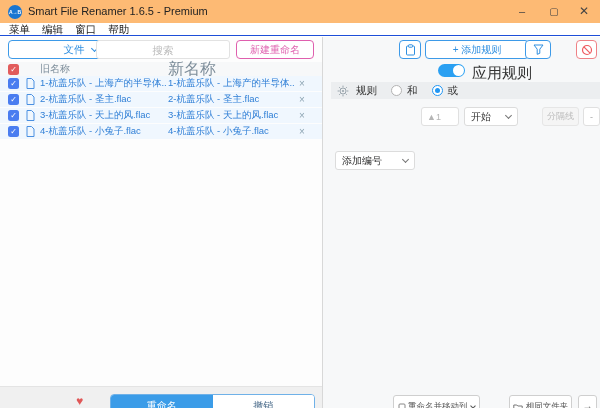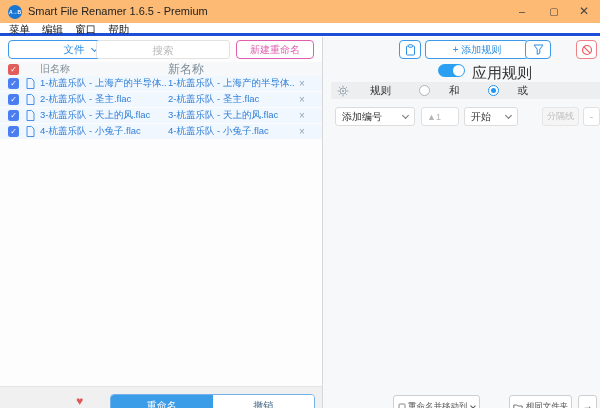--- a/index.html
+++ b/index.html
@@ -10,21 +10,21 @@
   .titlebar { position:absolute; left:0; top:0; width:600px; height:23px; background:#fdba74; }
   .app-icon { position:absolute; left:8px; top:5px; width:14px; height:14px; border-radius:50%;
               background:#1976d2; color:#fff; font-size:5px; line-height:14px; text-align:center; font-weight:bold; }
   .app-title { position:absolute; left:28px; top:5px; font-size:11px; color:#222; }
   .winbtn { position:absolute; top:0; width:28px; height:23px; text-align:center; line-height:23px; font-size:11px; color:#444; cursor:default; }
   .winbtn.min { left:508px; }
   .winbtn.max { left:540px; font-size:10px; }
   .winbtn.close { left:570px; font-size:12px; }
 
   
-  .menubar { position:absolute; left:0; top:23px; width:600px; height:13px; background:#fff; border-bottom:3px solid #1d4ed8; }
+  .menubar { position:absolute; left:0; top:23px; width:600px; height:13px; background:#fff; border-bottom:1px solid #1d4ed8; }
   .menubar span { display:inline-block; margin-left:9px; font-size:10.5px; color:#222; }
   .menubar span:first-child { margin-left:9px; }
 
   
   .left-panel  { position:absolute; left:0; top:37px; width:322px; height:371px; background:#fdfdfd; }
   .v-divider   { position:absolute; left:322px; top:37px; width:1px; height:371px; background:#d8d8d8; }
   .right-panel { position:absolute; left:323px; top:37px; width:277px; height:371px; background:#f7f8f9; }
 
   
   .btn-outline-blue { position:absolute; height:19px; border:1px solid #3d9ae8; border-radius:4px; background:#fff;
@@ -38,21 +38,21 @@
 
   .chev { display:inline-block; width:5px; height:5px; border-right:1.3px solid currentColor; border-bottom:1.3px solid currentColor;
           transform:rotate(45deg); margin-left:7px; margin-top:-3px; }
 
   
   .tbl-header { position:absolute; left:0; top:25px; width:322px; height:14px; background:#f7f8f9; display:flex; align-items:center; }
   .cb { width:11px; height:11px; border-radius:2.5px; color:#fff; font-size:8px; line-height:11px; text-align:center; flex:0 0 11px; }
   .cb.red  { background:#e25c5c; }
   .cb.blue { background:#4a7df0; }
   .hdr-old { position:absolute; left:40px; font-size:10px; color:#7d8d9a; }
-  .hdr-new { position:absolute; left:168px; font-size:12px; color:#7d8d9a; }
+  .hdr-new { position:absolute; left:168px; font-size:16px; color:#7d8d9a; }
   .tbl-header .cb { margin-left:8px; }
 
   .rows { position:absolute; left:0; top:39px; width:322px; }
   .frow { position:relative; height:15px; background:#f0f7fe; margin-bottom:1px; display:flex; align-items:center; }
   .frow .cb { margin-left:8px; }
   .ficon { position:absolute; left:26px; top:2px; }
   .fname { position:absolute; font-size:9.5px; color:#2f7fd6; white-space:nowrap; overflow:hidden; }
   .fold { left:40px; width:126px; }
   .fnew { left:168px; width:126px; }
   .frem { position:absolute; left:295px; top:0; width:14px; height:15px; line-height:15px; text-align:center; color:#8fa6b5; font-size:10px; }
@@ -73,34 +73,34 @@
   .filter-btn { left:202px; width:26px; }
   .stop-btn { left:253px; top:3px; width:21px; height:19px; border:1px solid #ef8186; border-radius:4px; background:#fff;
               position:absolute; display:flex; align-items:center; justify-content:center; }
 
   
   .toggle { position:absolute; left:115px; top:27px; width:27px; height:13px; border-radius:7px; background:#2ba0f2; }
   .toggle .knob { position:absolute; right:1px; top:1px; width:11px; height:11px; border-radius:50%; background:#fff; }
   .toggle-label { position:absolute; left:149px; top:27px; font-size:15px; color:#333; }
 
   
-  .opt-bar { position:absolute; left:8px; top:45px; width:269px; height:17px; background:#eceef0; display:flex; align-items:center;gap:14px; }
+  .opt-bar { position:absolute; left:8px; top:45px; width:269px; height:17px; background:#eceef0; display:flex; align-items:center; }
   .opt-bar .gear { margin-left:6px; }
   .opt-label { margin-left:7px; font-size:10.5px; color:#333; }
   .radio { width:11px; height:11px; border-radius:50%; border:1px solid #b3b3b3; background:#fff; margin-left:14px; position:relative; }
   .radio.checked { border-color:#2196f3; }
   .radio.checked i { position:absolute; left:2px; top:2px; width:5px; height:5px; border-radius:50%; background:#2196f3; display:block; }
   .radio-label { margin-left:5px; font-size:10.5px; color:#333; }
 
   
   .rule-row { position:absolute; left:0; top:70px; width:277px; height:22px; }
   .sel { position:absolute; height:19px; background:#fff; border:1px solid #dcdcdc; border-radius:3px; font-size:10px; color:#333;
          display:flex; align-items:center; padding:0 6px; }
   .sel .chev { color:#777; margin-left:auto; }
-  .sel1 { left:12px; width:80px; }
+  .sel1 { left:12px; width:80px;margin-top:44px; }
   .numbox { position:absolute; left:98px; width:38px; height:19px; background:#fff; border:1px solid #e0e0e0; border-radius:3px;
             font-size:9px; color:#b5b5b5; display:flex; align-items:center; padding-left:5px; }
   .sel2 { left:141px; width:54px; }
   .sepbox { position:absolute; left:219px; width:37px; height:19px; background:#f5f5f5; border:1px solid #e6e6e6; border-radius:3px;
             font-size:9px; color:#bcbcbc; display:flex; align-items:center; justify-content:center; }
   .minibox { position:absolute; left:260px; width:17px; height:19px; background:#fff; border:1px solid #e0e0e0; border-radius:3px;
              font-size:9px; color:#a8a8a8; display:flex; align-items:center; justify-content:center; }
 
   
   .rb-drop { position:absolute; left:70px; top:358px; width:87px; height:22px; background:#fff; border:1px solid #cfcfcf; border-radius:3px;

